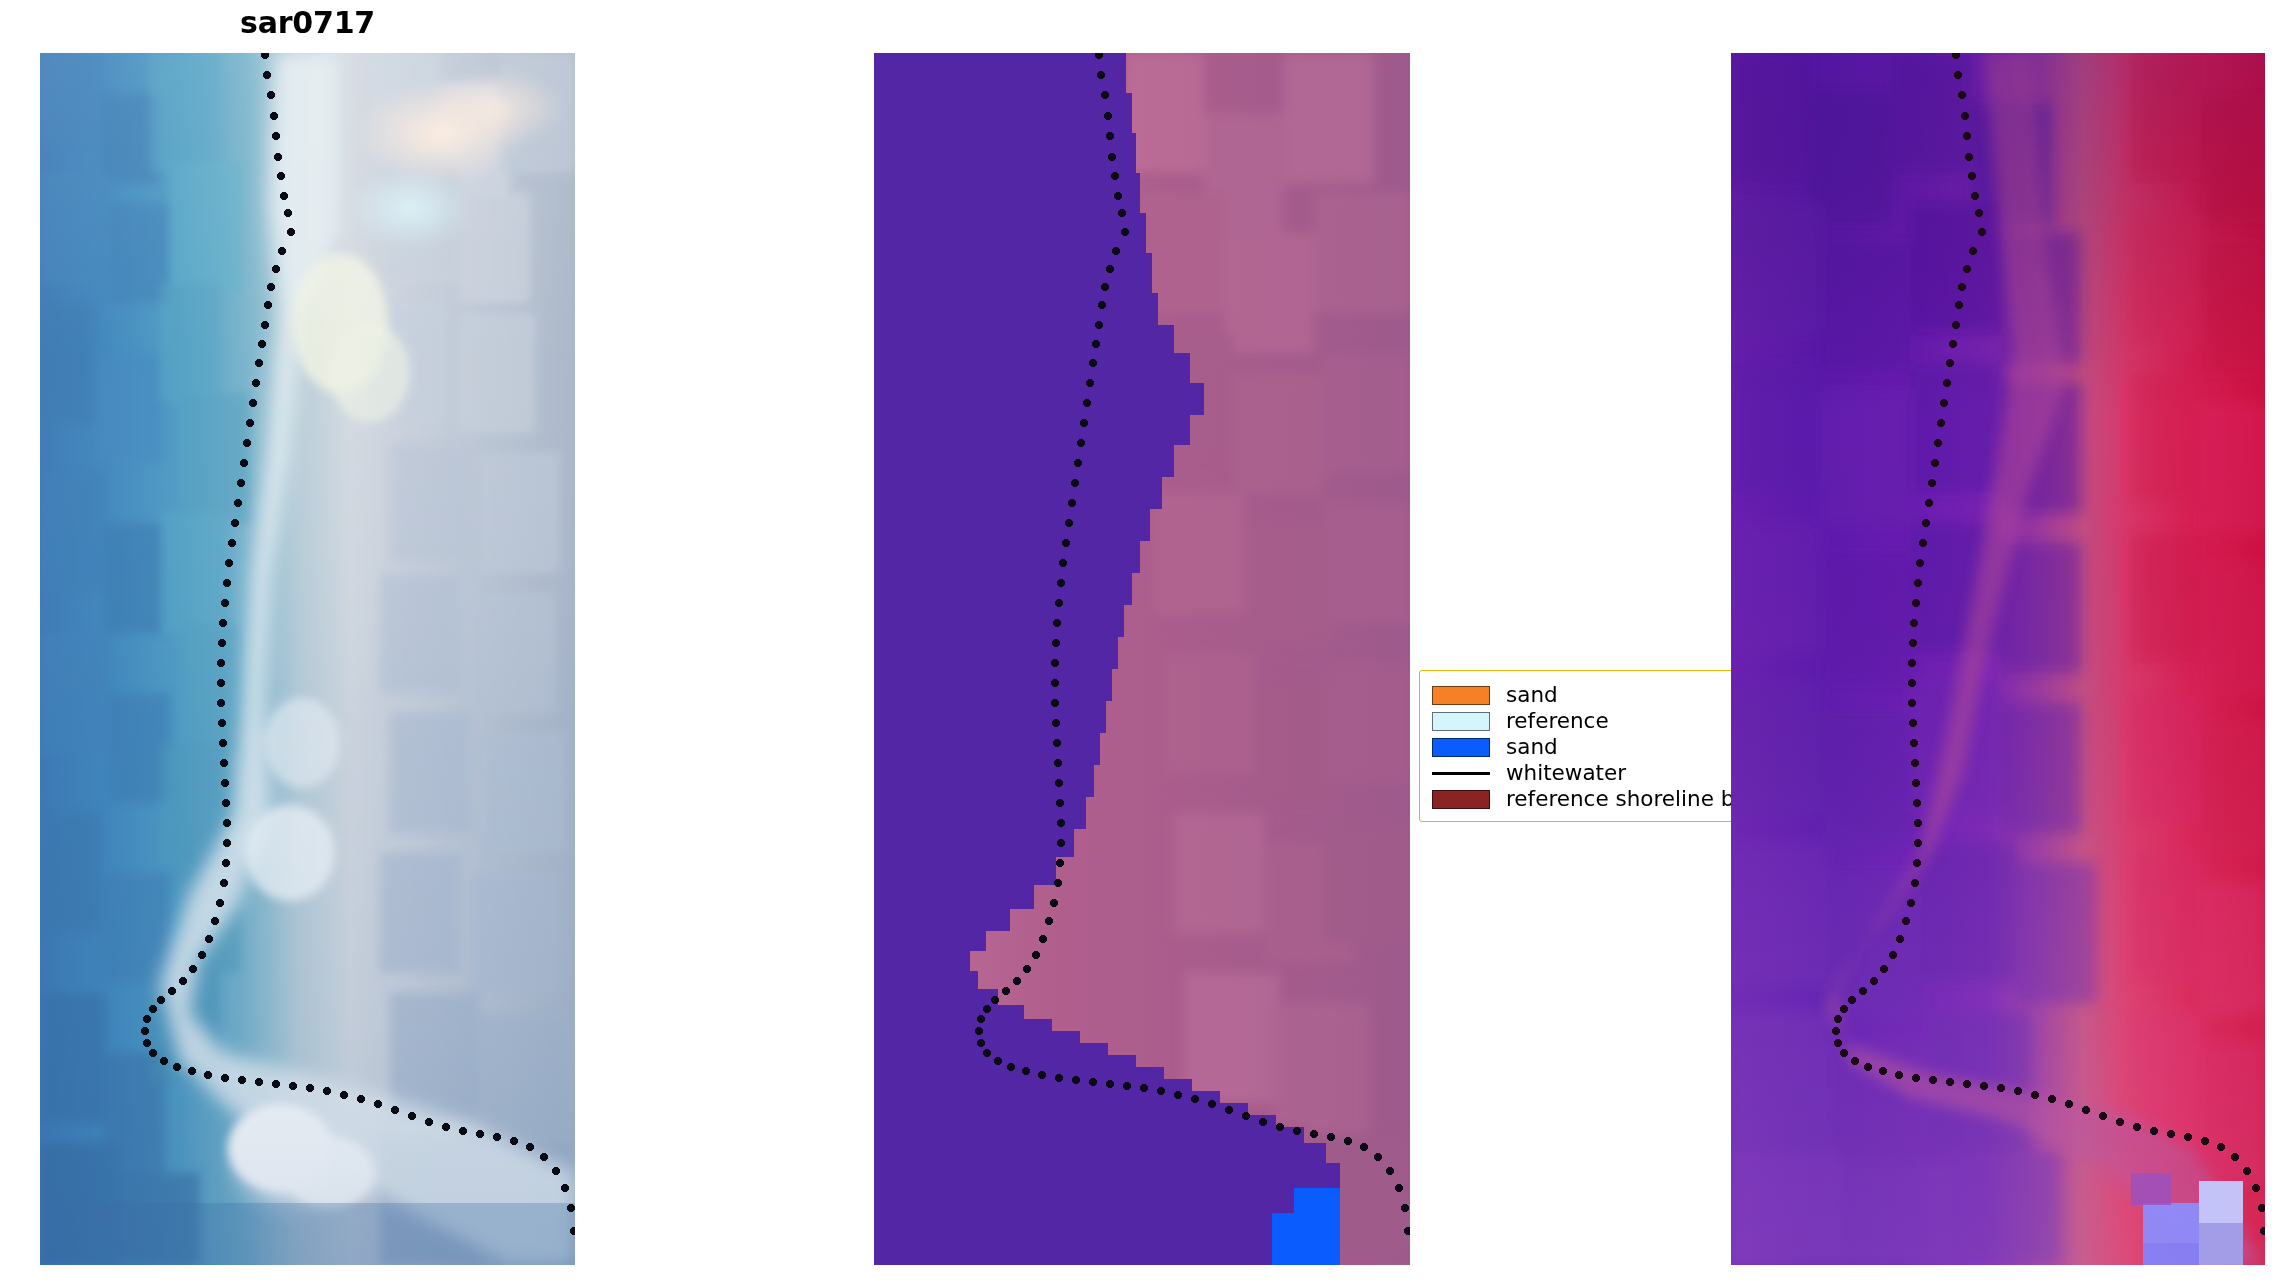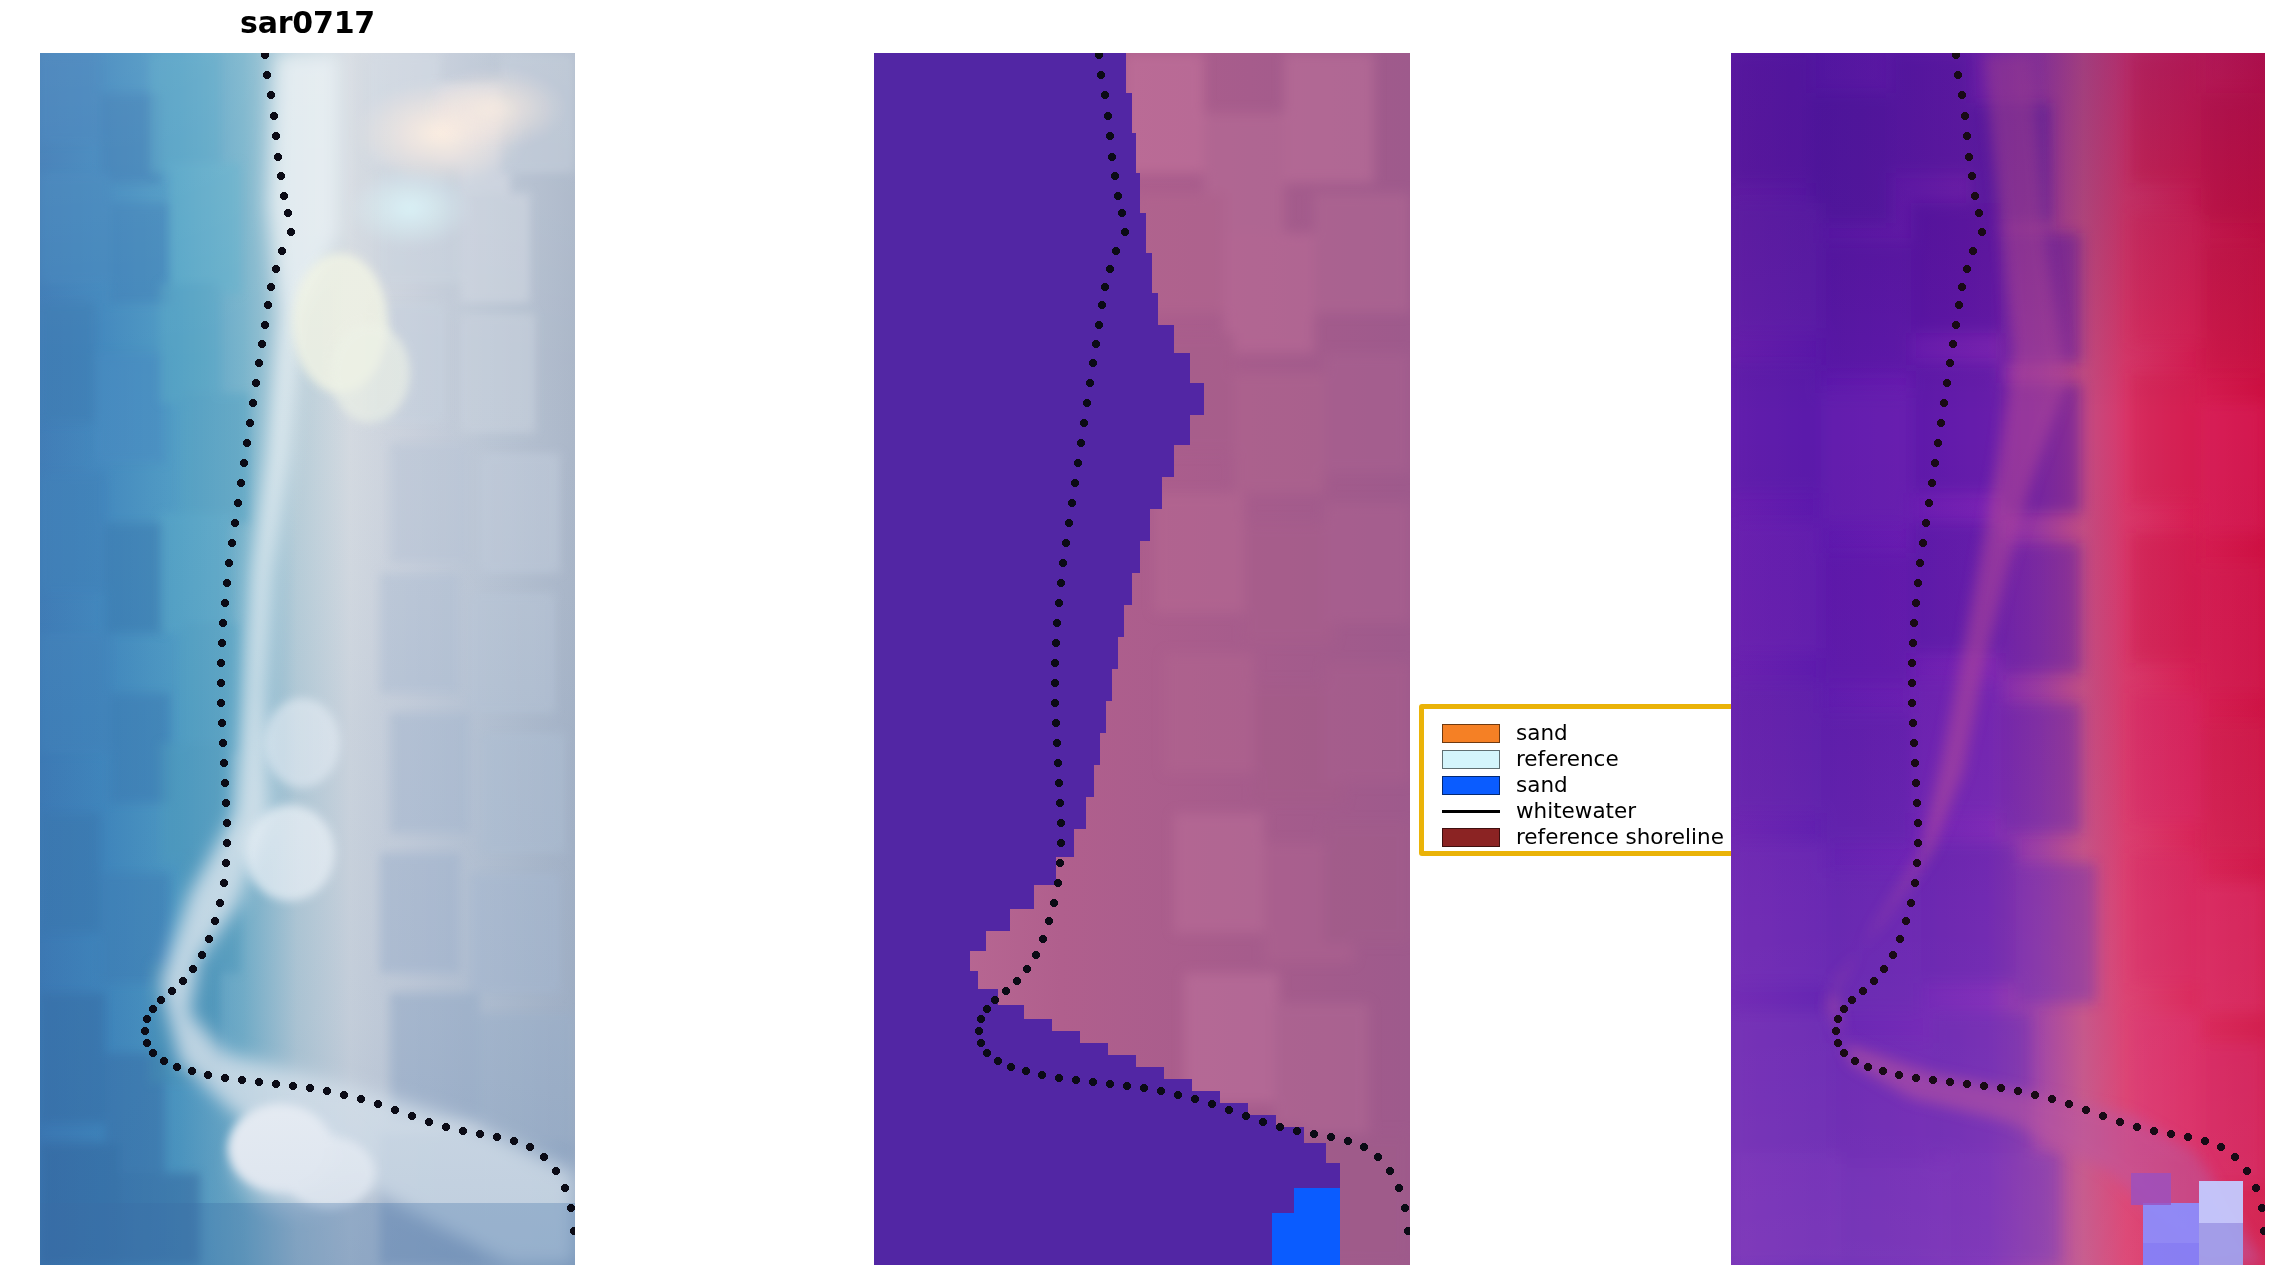--- a/index.html
+++ b/index.html
@@ -25,24 +25,23 @@
   #panel3{left:1731px;top:0;width:534px;height:1283px;}
   #panel1 .panel-title,#panel2 .panel-title,#panel3 .panel-title{top:8px;}
   #panel1 .axes{left:0;top:53px;width:535px;height:1212px;}
   #panel2 .axes{left:0;top:53px;width:536px;height:1212px;}
   #panel3 .axes{left:0;top:53px;width:534px;height:1212px;}
 
   
   #legend{
     position:absolute;left:1419px;top:670px;
     width:370px;height:152px;
-    background:#ffffff;border:5px solid #eab308;border-radius:3px;
-    box-sizing:border-box;padding:11px 18px;
+    background:#ffffff;border:1px solid #eab308;border-radius:3px;
+    box-sizing:border-box;padding:11px 12px;
     z-index:5;
-    margin-top:34px;
   }
   .legend-row{display:flex;align-items:center;height:26px;}
   .legend-key{width:58px;height:19px;flex:none;margin-right:16px;box-sizing:border-box;}
   .legend-key.patch{border:1px solid rgba(0,0,0,.55);}
   .legend-key.line-key{height:19px;position:relative;border:none;}
   .legend-key.line-key::before{
     content:"";position:absolute;left:0;right:0;top:8px;height:3px;background:#000;
   }
   .legend-label{
     font-size:21.5px;color:#000;white-space:nowrap;line-height:1;

